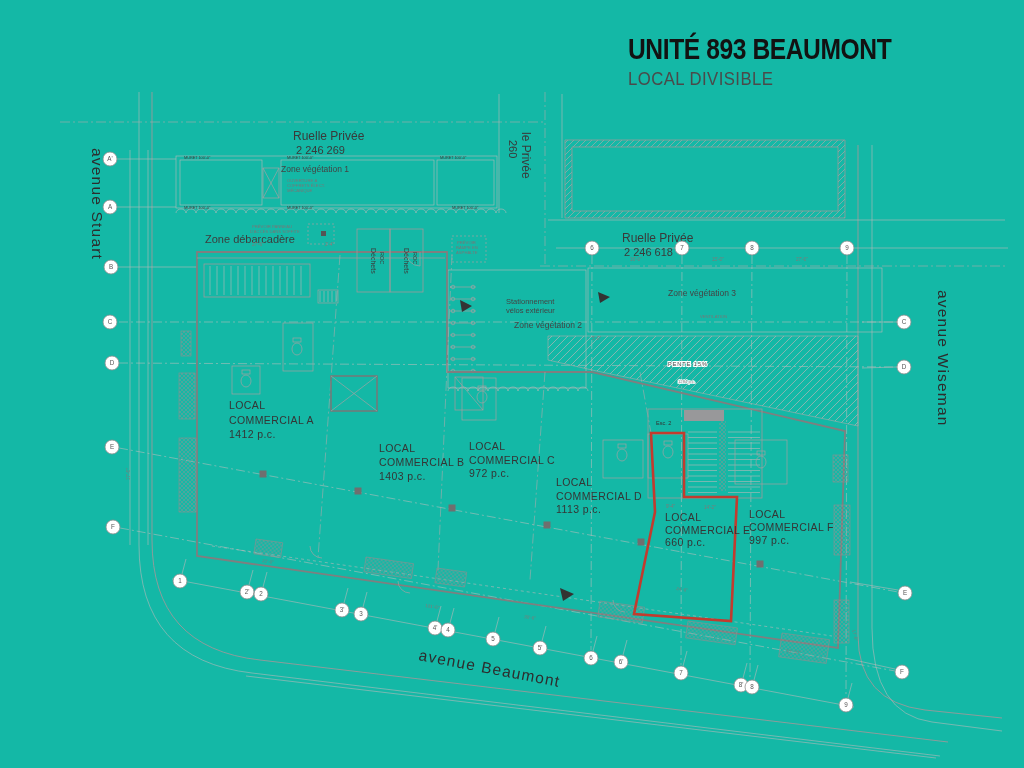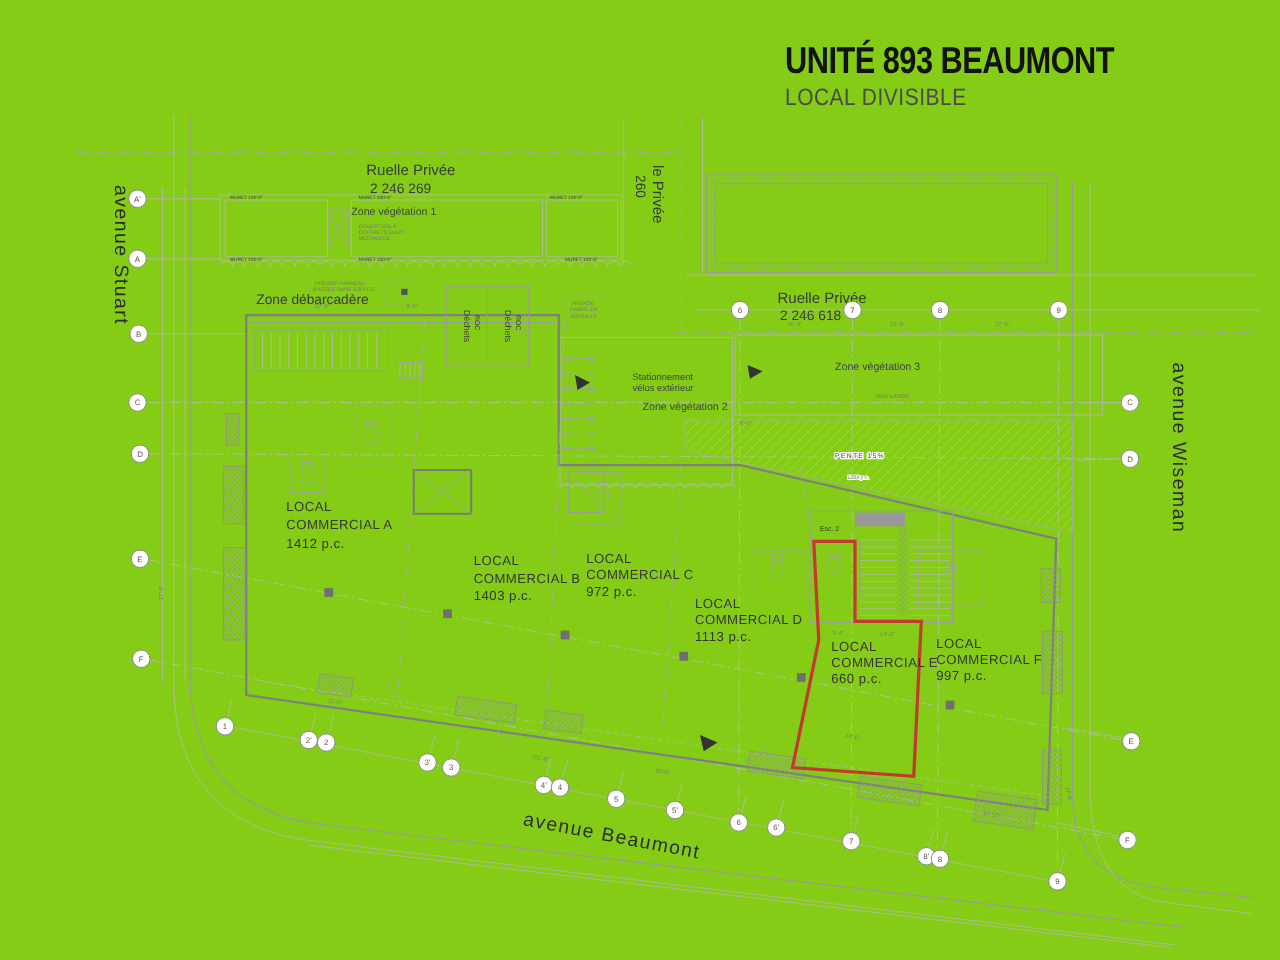--- a/index.html
+++ b/index.html
@@ -1,16 +1,16 @@
 <!DOCTYPE html>
 <html><head>
 <meta charset="utf-8">
 <style>
   html,body{margin:0;padding:0;background:#fff;}
-  .page{position:relative;width:1024px;height:768px;background:#84cc16;overflow:hidden;
+  .page{position:relative;width:1024px;height:768px;background:#14b8a6;overflow:hidden;
         font-family:"Liberation Sans", sans-serif;}
   .titleblock{position:absolute;left:628px;top:32px;}
   .title-main{font-size:30px;font-weight:800;color:#121212;letter-spacing:-0.5px;
               transform:scaleX(0.82);transform-origin:left center;white-space:nowrap;}
   .title-sub{font-size:19px;font-weight:400;color:#4a4a4a;letter-spacing:0.5px;
              transform:scaleX(0.88);transform-origin:left center;white-space:nowrap;margin-top:2px;}
   svg text{font-family:"Liberation Sans", sans-serif;fill:#3c3c3c;}
   .street-label{font-size:15.5px;letter-spacing:1.2px;fill:#2d2d2d;}
   .lane-name{font-size:12px;fill:#3a3a3a;}
   .lane-lot{font-size:11px;fill:#3a3a3a;}

